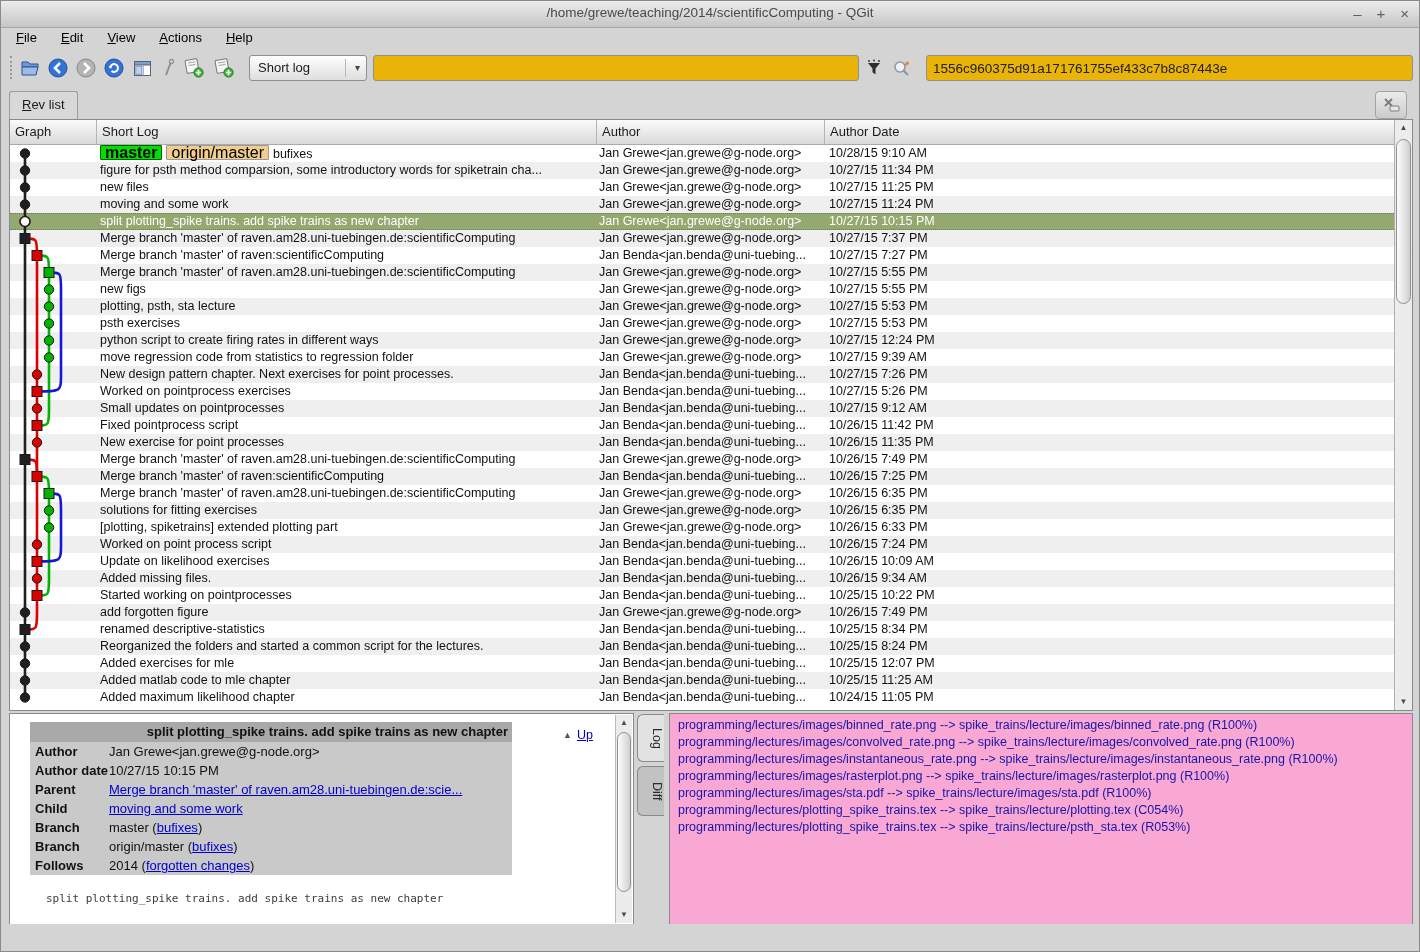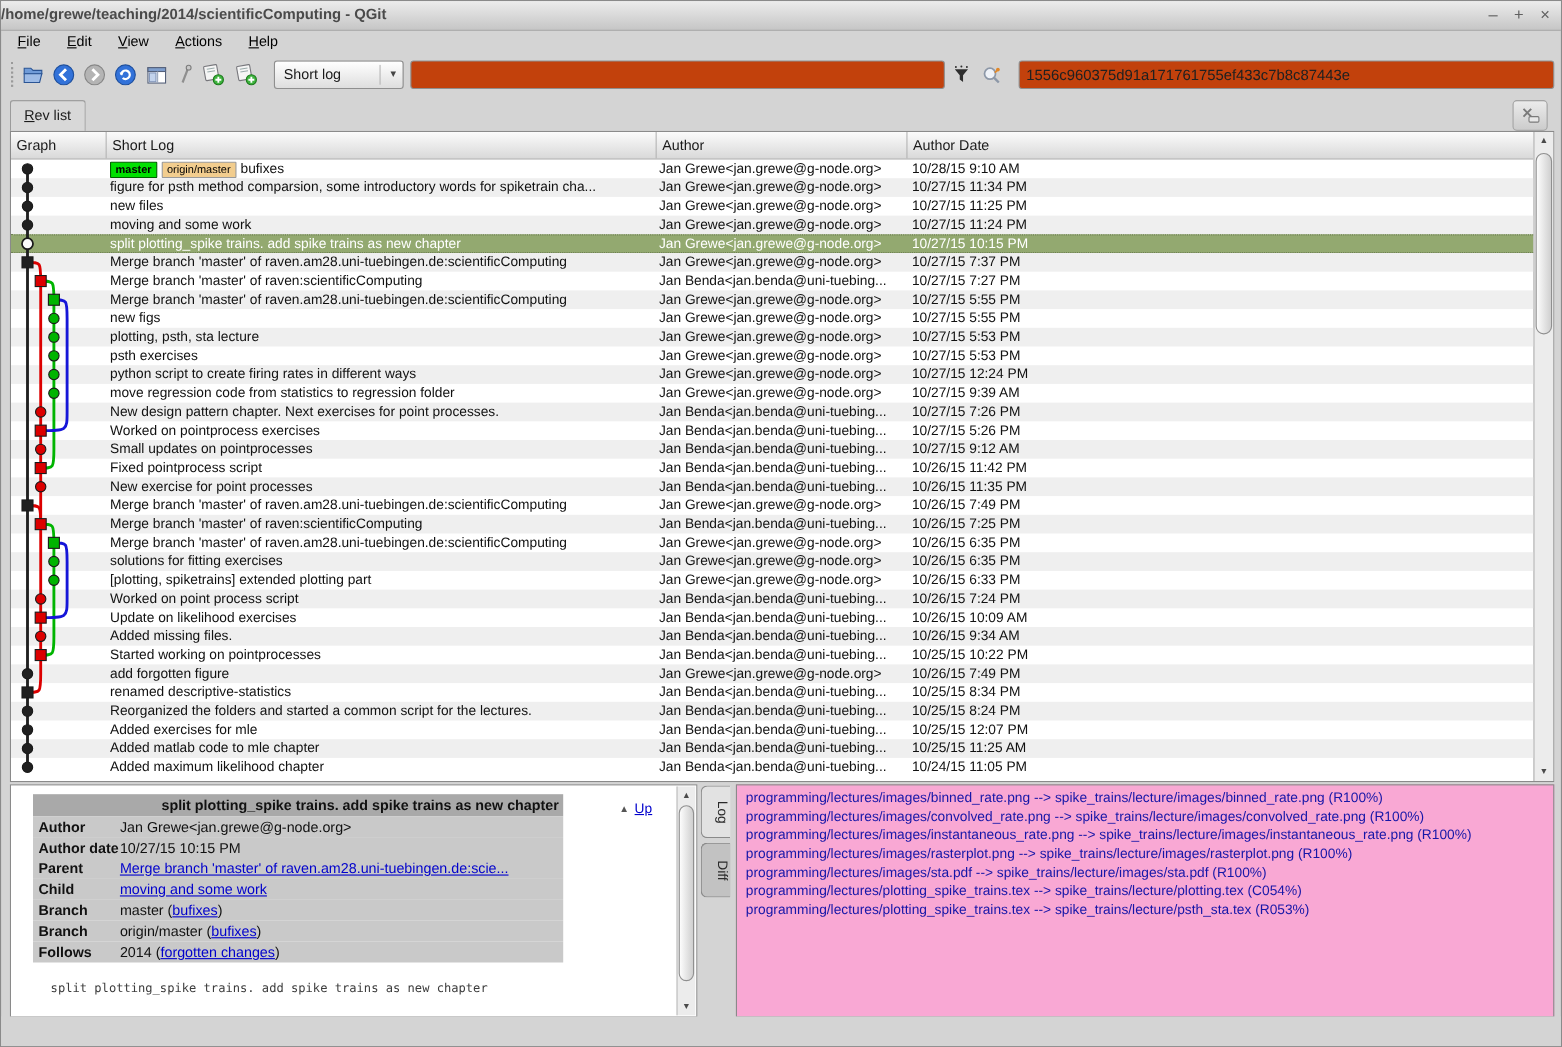--- a/index.html
+++ b/index.html
@@ -1,35 +1,35 @@
 <!DOCTYPE html>
 <html><head>
 <meta charset="utf-8">
 <style>
   html,body{margin:0;padding:0;background:#b8b8b8;}
   .window{position:relative;width:1420px;height:952px;background:#d4d4d4;border:1px solid #8a8a8a;
     box-sizing:border-box;font-family:"Liberation Sans",sans-serif;overflow:hidden;}
   
   .titlebar{position:absolute;top:0;left:0;right:0;height:26px;
     background:linear-gradient(#ececec,#c6c6c6);border-bottom:1px solid #a6a6a6;}
-  .title{position:absolute;left:0;right:0;top:4px;font-size:13.5px;font-weight:bold;color:#4a4a4a;}
+  .title{position:absolute;left:0;right:0;top:4px;text-align:center;font-size:13.5px;font-weight:normal;color:#4a4a4a;}
   .win-controls{position:absolute;right:10px;top:3px;display:flex;gap:15px;}
   .win-controls span{font-size:15px;color:#606060;line-height:19px;cursor:default;}
   
   .menubar{position:absolute;top:27px;left:6px;height:23px;display:flex;gap:6px;}
   .menu-item{padding:2px 9px;font-size:13px;color:#000000;}
   
   .toolbar{position:absolute;top:50px;left:0;right:0;height:34px;}
   .tb-handle{position:absolute;left:9px;top:5px;height:23px;border-left:2px dotted #9a9a9a;}
   .tbtn{position:absolute;top:4px;width:26px;height:26px;display:flex;align-items:center;justify-content:center;}
   .combo{position:absolute;left:248px;top:4px;width:118px;height:26px;border:1px solid #8f8f8f;border-radius:3px;
     background:linear-gradient(#ffffff,#dedede);box-sizing:border-box;font-size:13px;line-height:24px;padding-left:8px;color:#1a1a1a;}
   .combo .arrow{position:absolute;right:6px;top:0;font-size:10px;color:#444;}
   .combo .sep{position:absolute;right:20px;top:3px;bottom:3px;border-left:1px solid #b5b5b5;}
-  .tb-input{position:absolute;top:4px;height:26px;border:1px solid #8f8f8f;border-radius:3px;background:#c2410c;
+  .tb-input{position:absolute;top:4px;height:26px;border:1px solid #8f8f8f;border-radius:3px;background:#eab308;
     box-sizing:border-box;font-family:"Liberation Sans",sans-serif;font-size:13.5px;color:#202020;padding:0 6px;outline:none;}
   
   .tabbar{position:absolute;top:84px;left:0;right:0;height:34px;padding-left:48px;}
   .tab{position:absolute;left:8px;bottom:0;height:27px;padding:0 12px;background:#d8d8d8;border:1px solid #9b9b9b;
     border-bottom:none;border-radius:3px 3px 0 0;font-size:13px;line-height:26px;color:#1a1a1a;}
   .tab-corner-btn{position:absolute;right:12px;top:6px;width:30px;height:26px;border:1px solid #a3a3a3;border-radius:4px;
     background:linear-gradient(#ebebeb,#cccccc);display:flex;align-items:center;justify-content:center;}
   
   .revlist{position:absolute;top:118px;left:8px;width:1404px;height:592px;background:#fff;
     border:1px solid #8a8a8a;box-sizing:border-box;display:flex;}
@@ -42,21 +42,21 @@
   #graph-svg{position:absolute;left:0;top:0;z-index:3;pointer-events:none;}
   .rl-row{display:flex;height:17px;line-height:17px;font-size:12.5px;color:#111;white-space:nowrap;position:relative;z-index:1;}
   .rl-row.alt{background:#efefef;}
   .rl-row.sel{background:#93a970;color:#fff;border-top:1px dotted #6d7f52;border-bottom:1px dotted #6d7f52;
     height:15px;line-height:15px;}
   .c-graph{width:87px;flex:none;}
   .c-msg{width:500px;flex:none;box-sizing:border-box;padding-left:3px;overflow:hidden;}
   .c-author{width:228px;flex:none;box-sizing:border-box;padding-left:2px;overflow:hidden;}
   .c-date{flex:1;box-sizing:border-box;padding-left:4px;overflow:hidden;}
   .badge{display:inline-block;padding:0 4px;margin-right:4px;border:1px solid;height:13px;line-height:13px;
-    font-size:10px;color:#000;border-radius:1px;}
+    font-size:16px;color:#000;border-radius:1px;}
   
   .vscroll{width:17px;position:relative;background:#ececec;border-left:1px solid #b0b0b0;}
   .sb-btn{position:absolute;left:0;right:0;height:16px;text-align:center;font-size:8px;color:#4a4a4a;line-height:16px;}
   .sb-up{top:0;} .sb-down{bottom:0;}
   .sb-thumb{position:absolute;left:1px;right:1px;border:1px solid #8f8f8f;border-radius:8px;
     background:linear-gradient(90deg,#fdfdfd,#cfcfcf);}
   
   .detail-panel{position:absolute;top:712px;left:8px;width:625px;height:212px;background:#fff;
     border:1px solid #8a8a8a;box-sizing:border-box;}
   .detail-block{position:absolute;left:20px;top:8px;width:482px;font-size:13px;}

